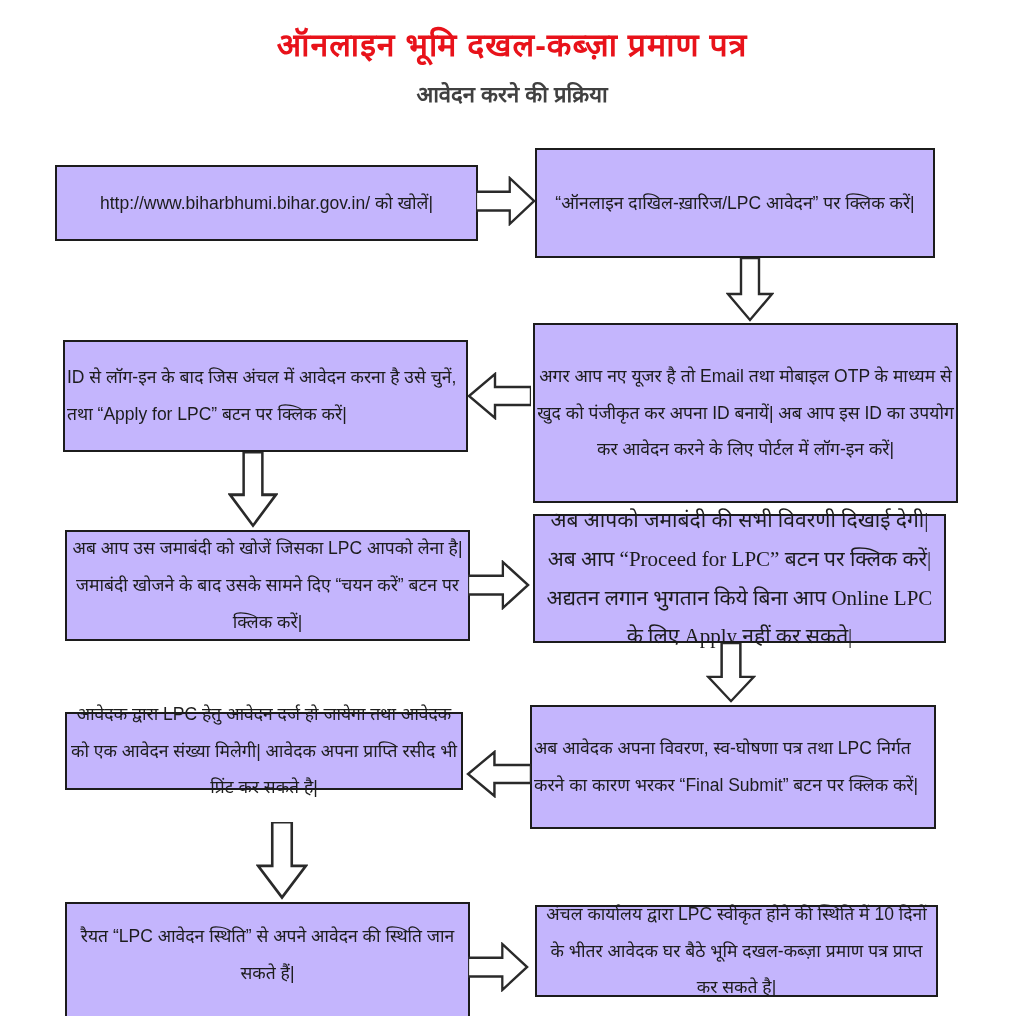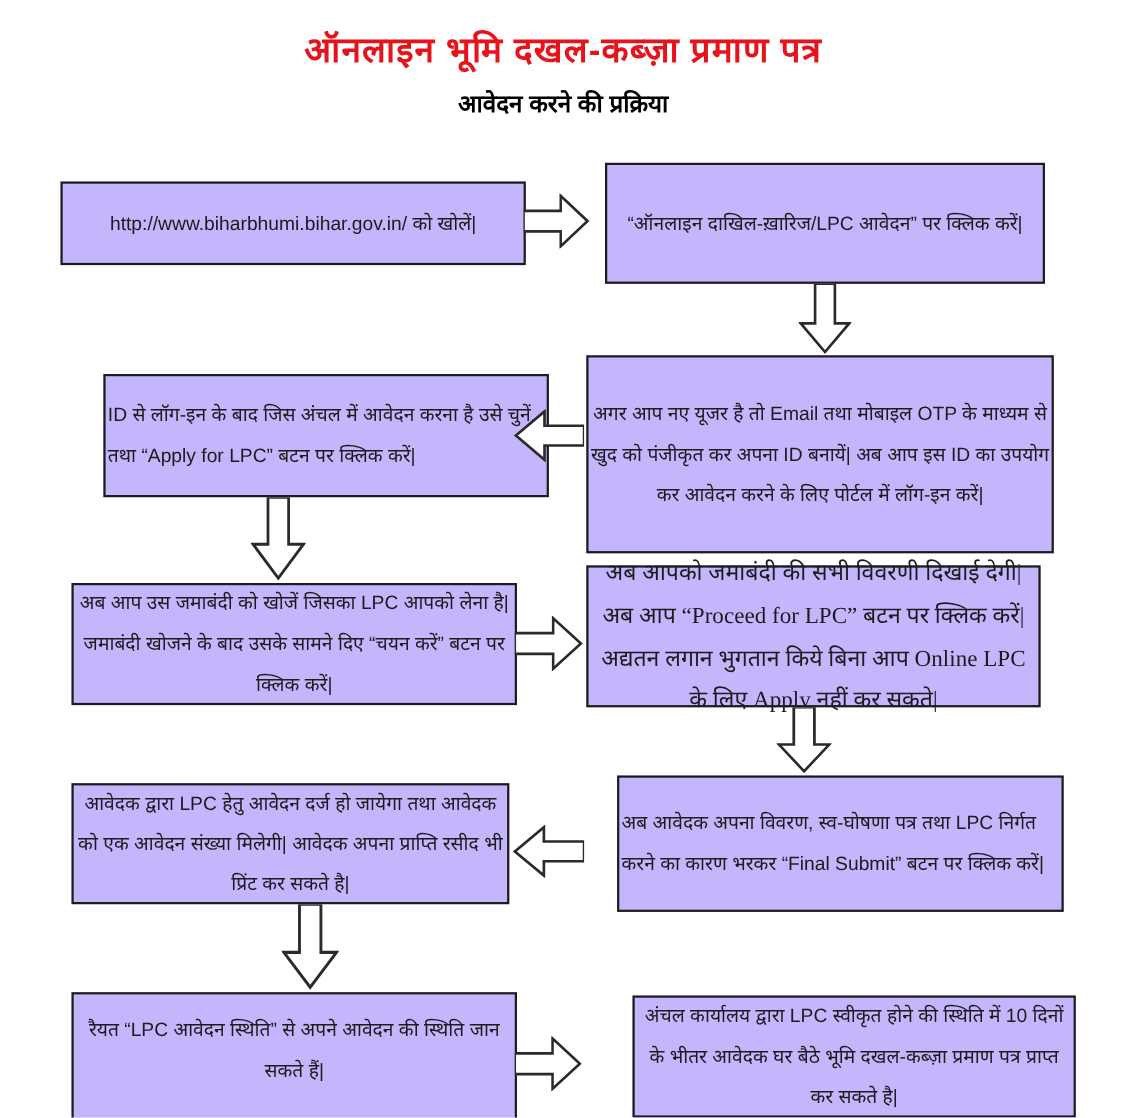--- a/index.html
+++ b/index.html
@@ -9,55 +9,55 @@
 
   .page-title{position:absolute;left:0;top:22px;width:1024px;text-align:center;
       font-size:32px;font-weight:bold;letter-spacing:1px;}
   .page-subtitle{position:absolute;left:0;top:78px;width:1024px;text-align:center;
       font-size:22px;font-weight:bold;}
 
   .box{position:absolute;border:2px solid #1c1c1c;background:#c4b5fd;
       display:flex;align-items:center;justify-content:center;
       font-size:17.5px;line-height:2.1;text-align:center;
       padding:6px 2px;box-sizing:border-box;}
-  .box--left{justify-content:center;text-align:left;margin-left:31px;}
+  .box--left{justify-content:center;text-align:left;}
   .box--serif{font-family:"Liberation Serif","DejaVu Serif",serif;font-size:21px;line-height:1.85;}
 
   
   .b1{left:55px;top:165px;width:423px;height:76px;}
-  .b2{left:535px;top:148px;width:400px;height:110px;margin-left:15px;}
+  .b2{left:535px;top:148px;width:400px;height:110px;}
   .b3{left:533px;top:323px;width:425px;height:180px;}
   .b4{left:63px;top:340px;width:405px;height:112px;}
   .b5{left:65px;top:530px;width:405px;height:111px;}
   .b6{left:533px;top:514px;width:413px;height:129px;}
   .b7{left:530px;top:705px;width:406px;height:124px;}
-  .b8{left:65px;top:712px;width:398px;height:110px;}
+  .b8{left:65px;top:712px;width:398px;height:78px;}
   .b9{left:65px;top:902px;width:405px;height:129px;align-items:flex-start;padding-top:14px;}
-  .b10{left:535px;top:905px;width:403px;height:111px;margin-left:40px;}
+  .b10{left:535px;top:905px;width:403px;height:92px;}
 
   .arrow{position:absolute;}
   .arrow svg{display:block;width:100%;height:100%;}
   .a1{left:476px;top:176px;width:60px;height:50px;}
   .a2{left:726px;top:258px;width:48px;height:64px;}
   .a3{left:467px;top:372px;width:64px;height:48px;}
   .a4{left:228px;top:452px;width:50px;height:76px;}
   .a5{left:468px;top:560px;width:62px;height:50px;}
   .a6{left:706px;top:643px;width:50px;height:60px;}
   .a7{left:466px;top:750px;width:65px;height:48px;}
   .a8{left:256px;top:822px;width:52px;height:78px;}
   .a9{left:468px;top:942px;width:61px;height:50px;}
   .arrow polygon{fill:#ffffff;stroke:#2a2a2a;stroke-width:2.4;stroke-linejoin:miter;}
 </style>
 </head>
 <body>
 
 <div class="stage">
 
   <div class="page-title" style="color:#e8121a;">ऑनलाइन भूमि दखल-कब्ज़ा प्रमाण पत्र</div>
-  <div class="page-subtitle" style="color:#000000;">आवेदन करने की प्रक्रिया</div>
+  <div class="page-subtitle" style="color:#404040;">आवेदन करने की प्रक्रिया</div>
 
   <div class="box b1">
     <span>http://www.biharbhumi.bihar.gov.in/ को खोलें|</span>
   </div>
 
   <div class="box b2">
     <span>“ऑनलाइन दाखिल-ख़ारिज/LPC आवेदन” पर क्लिक करें|</span>
   </div>
 
   <div class="box b3">

